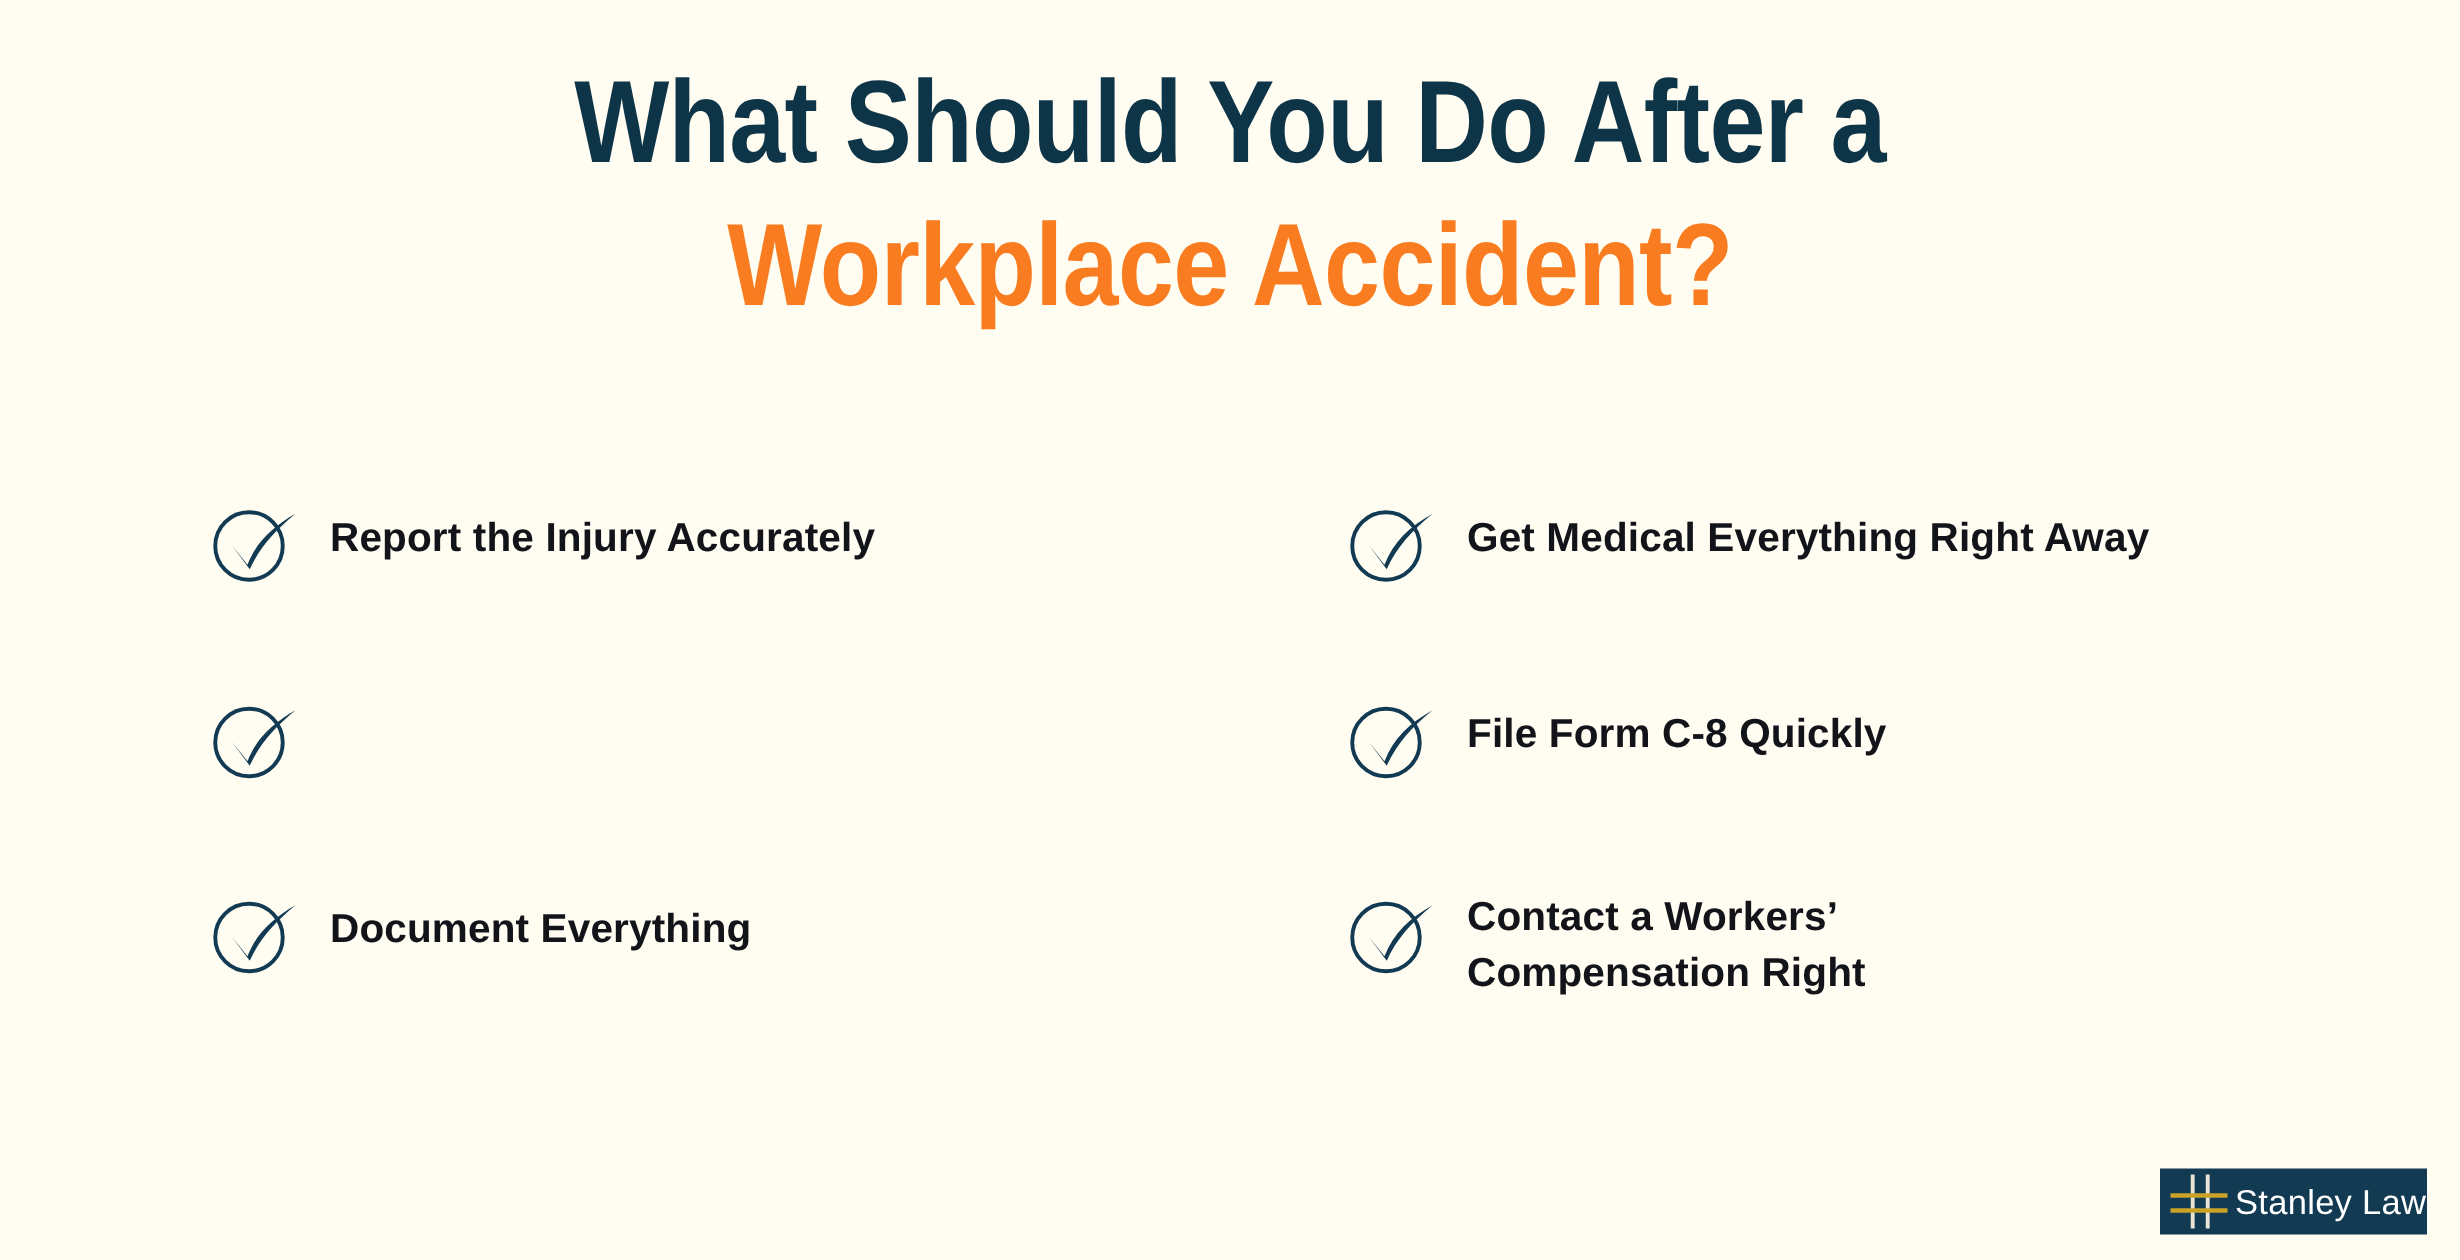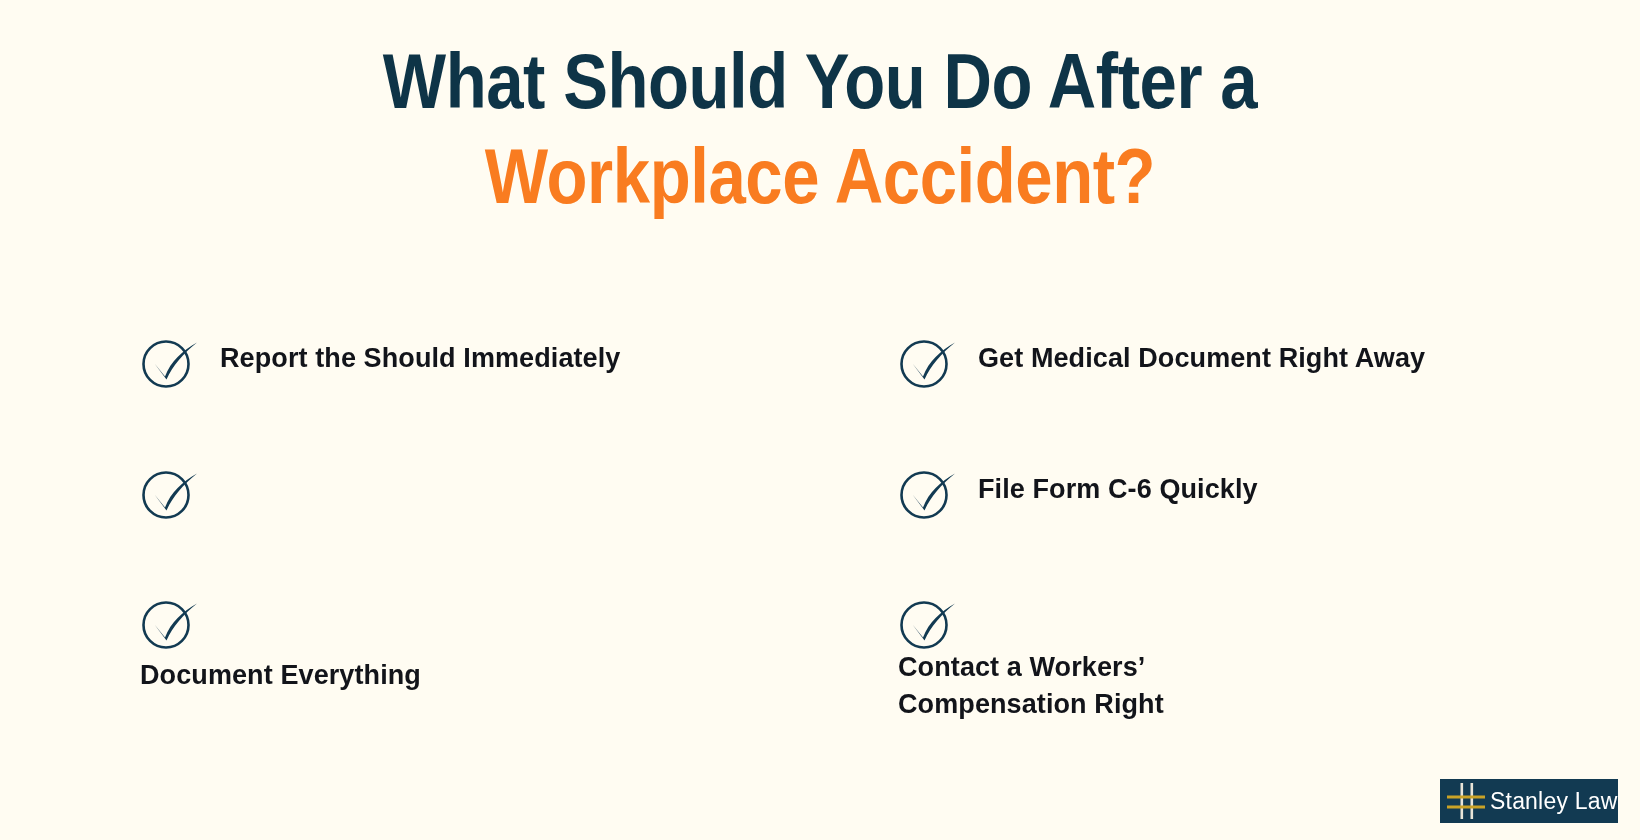--- a/index.html
+++ b/index.html
@@ -64,21 +64,21 @@
 
   .list-item {
     position: absolute;
     left: 0;
     display: flex;
     align-items: flex-start;
     width: 700px;
   }
   .row-0 { top: 0px; }
   .row-1 { top: 131px; }
-  .row-2 { top: 261px; flex-direction: column; }
+  .row-2 { top: 261px; }
 
   .check-icon {
     flex: 0 0 auto;
     width: 62px;
     height: 56px;
     margin-right: 18px;
     position: relative;
     top: 2px;
   }
   .check-icon svg { display: block; }
@@ -142,21 +142,21 @@
 
     <div class="column column-left">
 
       <div class="list-item row-0">
         <span class="check-icon">
           <svg width="62" height="56" viewBox="0 0 62 56" xmlns="http://www.w3.org/2000/svg">
             <circle cx="26" cy="30" r="22.5" fill="none" stroke="#123A52" stroke-width="2.6"></circle>
             <path d="M14.5 29.5 L25 42.5 C31 27 42 17 57 8.5 C43 20 33 31 26.5 45.5 Z" fill="#123A52"></path>
           </svg>
         </span>
-        <span class="item-label">Report the Should Immediately</span>
+        <span class="item-label">Report the Injury Accurately</span>
       </div>
 
       <div class="list-item row-1">
         <span class="check-icon">
           <svg width="62" height="56" viewBox="0 0 62 56" xmlns="http://www.w3.org/2000/svg">
             <circle cx="26" cy="30" r="22.5" fill="none" stroke="#123A52" stroke-width="2.6"></circle>
             <path d="M14.5 29.5 L25 42.5 C31 27 42 17 57 8.5 C43 20 33 31 26.5 45.5 Z" fill="#123A52"></path>
           </svg>
         </span>
       </div>
@@ -175,31 +175,31 @@
 
     <div class="column column-right">
 
       <div class="list-item row-0">
         <span class="check-icon">
           <svg width="62" height="56" viewBox="0 0 62 56" xmlns="http://www.w3.org/2000/svg">
             <circle cx="26" cy="30" r="22.5" fill="none" stroke="#123A52" stroke-width="2.6"></circle>
             <path d="M14.5 29.5 L25 42.5 C31 27 42 17 57 8.5 C43 20 33 31 26.5 45.5 Z" fill="#123A52"></path>
           </svg>
         </span>
-        <span class="item-label">Get Medical Document Right Away</span>
+        <span class="item-label">Get Medical Everything Right Away</span>
       </div>
 
       <div class="list-item row-1">
         <span class="check-icon">
           <svg width="62" height="56" viewBox="0 0 62 56" xmlns="http://www.w3.org/2000/svg">
             <circle cx="26" cy="30" r="22.5" fill="none" stroke="#123A52" stroke-width="2.6"></circle>
             <path d="M14.5 29.5 L25 42.5 C31 27 42 17 57 8.5 C43 20 33 31 26.5 45.5 Z" fill="#123A52"></path>
           </svg>
         </span>
-        <span class="item-label">File Form C-6 Quickly</span>
+        <span class="item-label">File Form C-8 Quickly</span>
       </div>
 
       <div class="list-item row-2">
         <span class="check-icon">
           <svg width="62" height="56" viewBox="0 0 62 56" xmlns="http://www.w3.org/2000/svg">
             <circle cx="26" cy="30" r="22.5" fill="none" stroke="#123A52" stroke-width="2.6"></circle>
             <path d="M14.5 29.5 L25 42.5 C31 27 42 17 57 8.5 C43 20 33 31 26.5 45.5 Z" fill="#123A52"></path>
           </svg>
         </span>
         <span class="item-label two-line">Contact a Workers’

